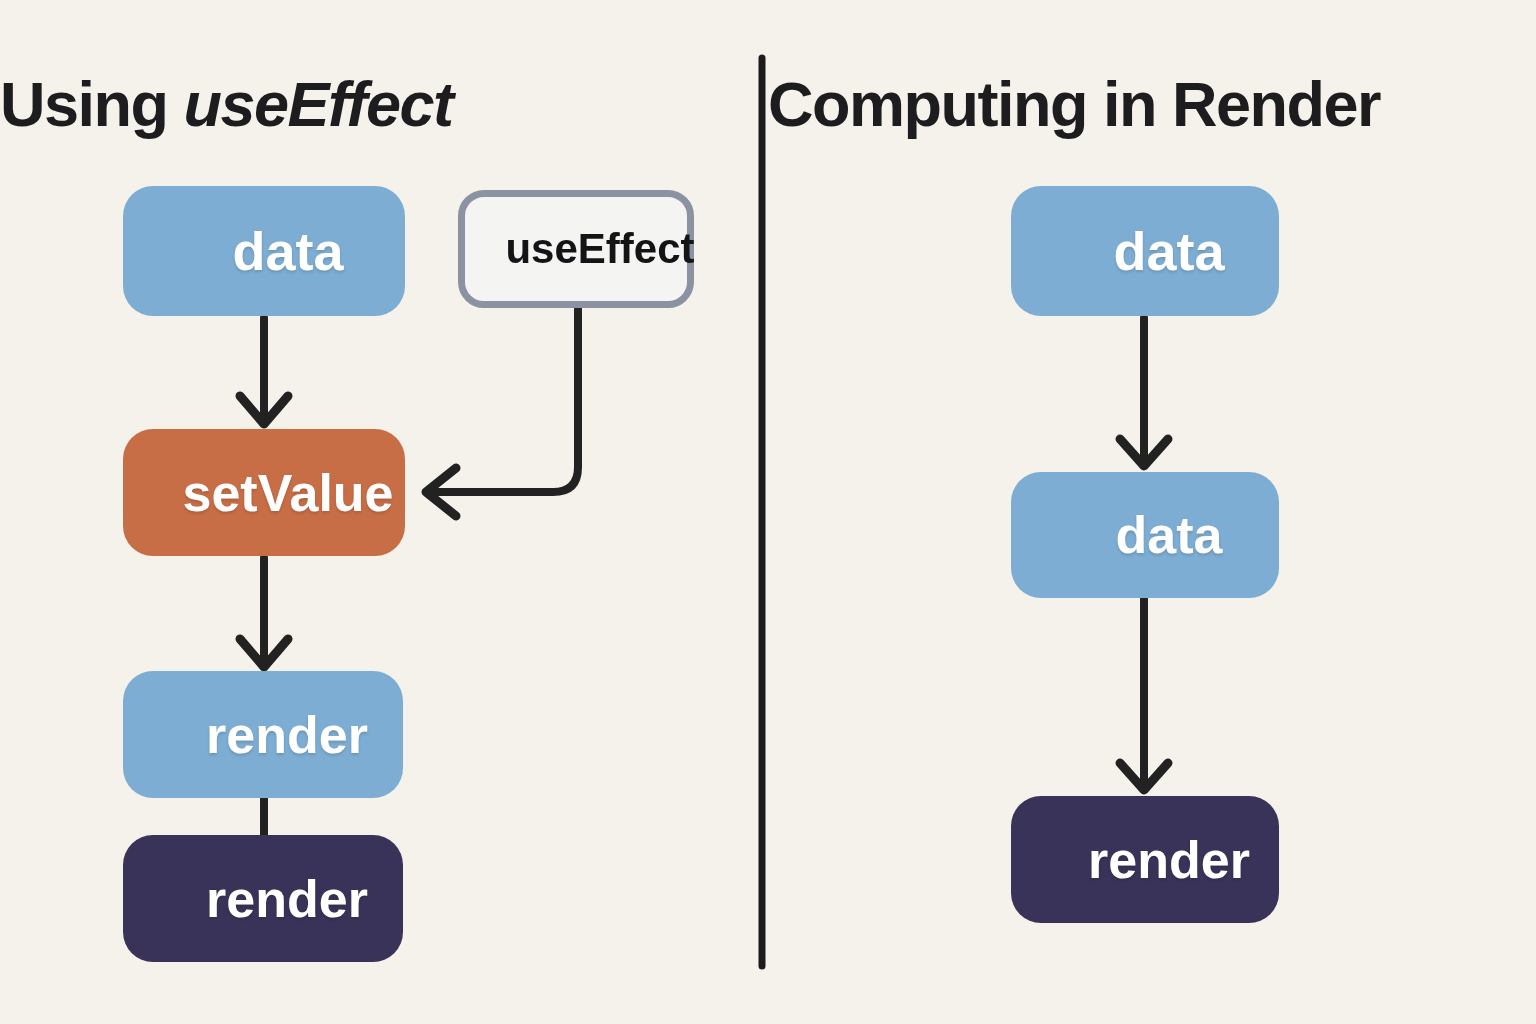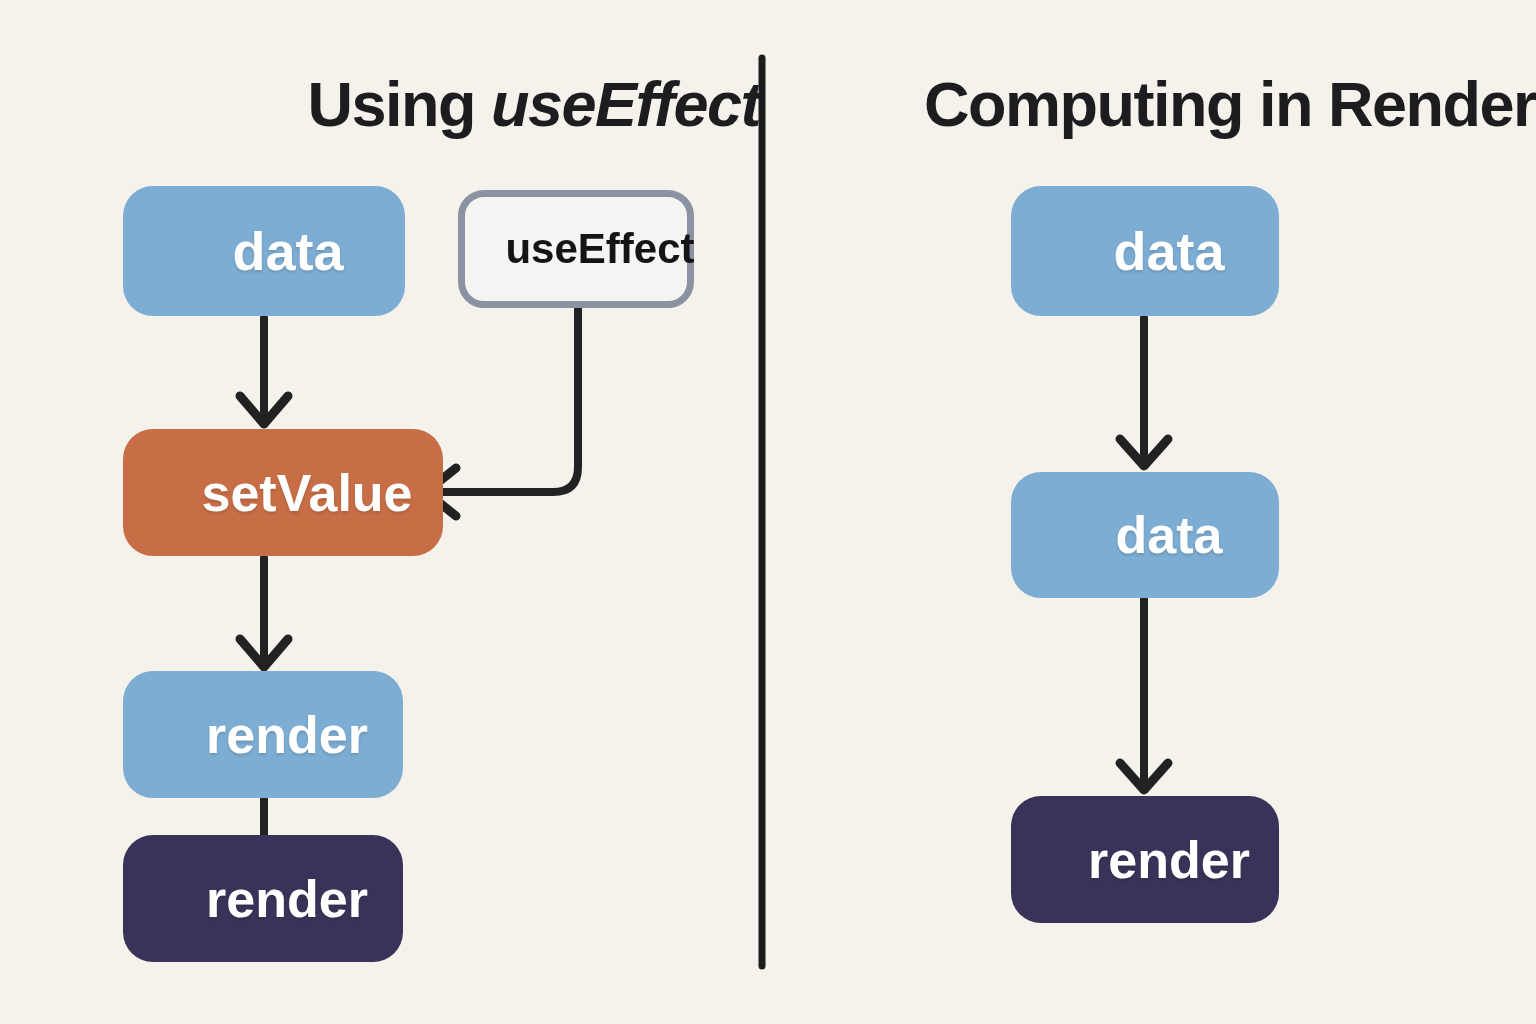--- a/index.html
+++ b/index.html
@@ -47,21 +47,21 @@
     fill:none;
   }
   .divider-line{
     stroke:var(--divider);
     stroke-width:7;
     stroke-linecap:round;
   }
   .panel-title{
     position:absolute;
     top:68px;
-    text-align:right;
+    text-align:left;
     font-size:63px;
     font-weight:700;
     letter-spacing:-1.5px;
     color:var(--title-text);
     white-space:nowrap;
   }
   .panel-title .italic{font-style:italic;}
   .title-left{left:0;width:760px;}
   .title-right{left:768px;width:768px;}
   .node{
@@ -81,21 +81,21 @@
   .node-outline{
     background:var(--useeffect-fill);
     border:7px solid var(--useeffect-border);
     color:var(--node-text-dark);
     text-shadow:none;
     border-radius:26px;
   }
   
   .n-data-l   {left:123px; top:186px; width:282px; height:130px; font-size:54px;}
   .n-useeffect{left:458px; top:190px; width:236px; height:118px; font-size:42px;}
-  .n-setvalue {left:123px; top:429px; width:320px; height:127px; font-size:52px;}
+  .n-setvalue {left:123px; top:429px; width:282px; height:127px; font-size:52px;}
   .n-render-b {left:123px; top:671px; width:280px; height:127px; font-size:52px;}
   .n-render-d {left:123px; top:835px; width:280px; height:127px; font-size:52px;}
   
   .n-data-r   {left:1011px; top:186px; width:268px; height:130px; font-size:54px;}
   .n-value    {left:1011px; top:472px; width:268px; height:126px; font-size:52px;}
   .n-render-r {left:1011px; top:796px; width:268px; height:127px; font-size:52px;}
 </style>
 </head>
 <body>
 

